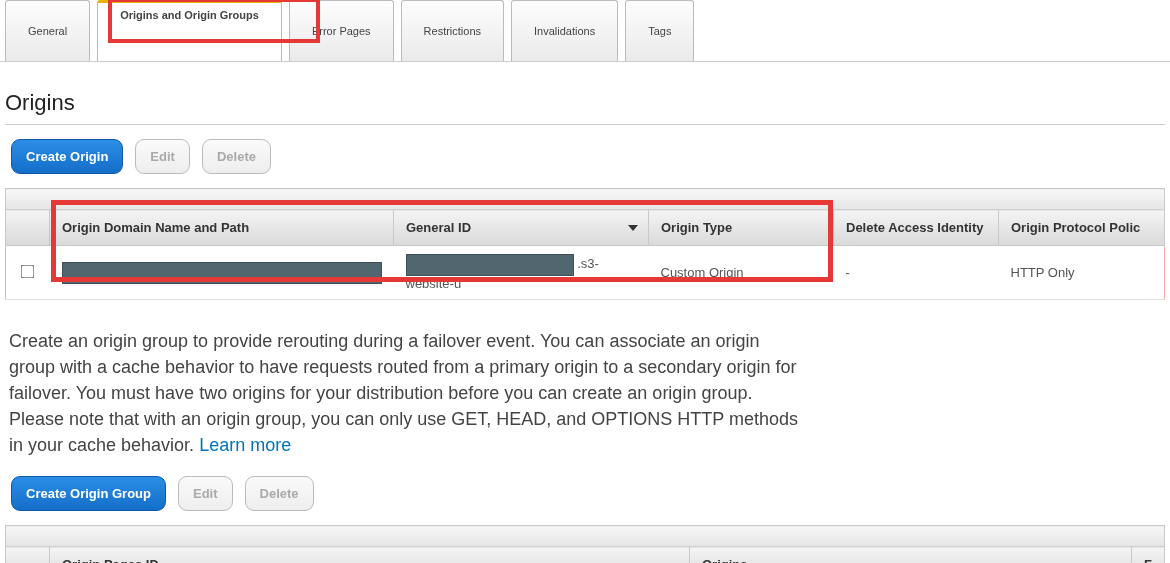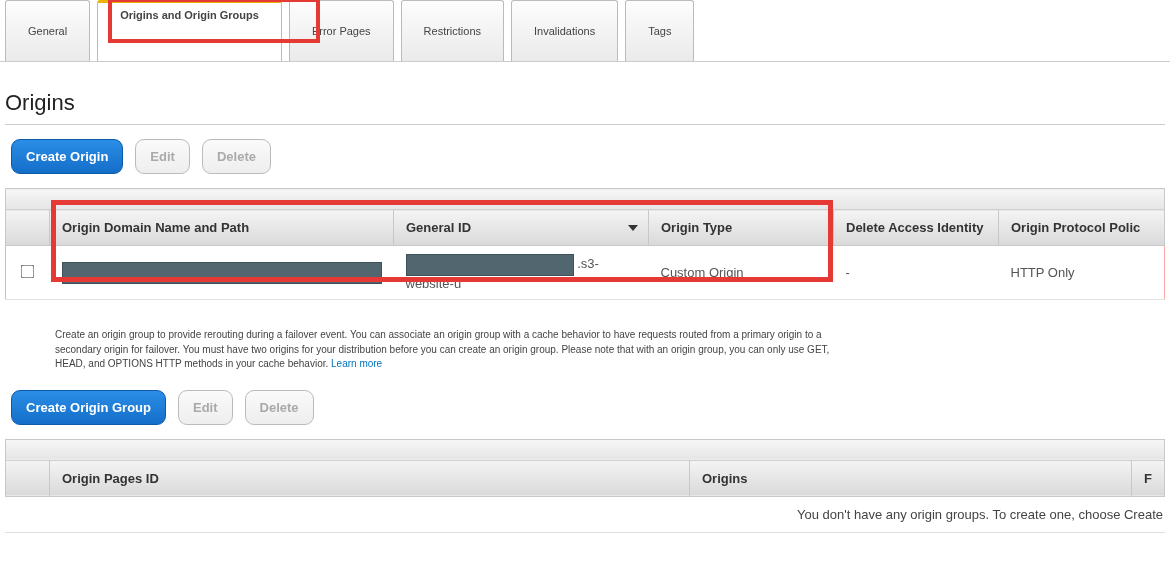--- a/index.html
+++ b/index.html
@@ -131,26 +131,25 @@
       border: 5px solid #e63935;
       position: absolute;
       top: 12px;
       left: 46px;
       width: 782px;
       height: 82px;
       pointer-events: none;
       z-index: 5;
     }
     .desc {
-      font-size: 10px;
+      font-size: 18px;
       color: #444;
       line-height: 1.45;
       padding: 8px 4px 4px 4px;
       max-width: 800px;
-      margin-left: 46px;
     }
     .desc a { color: #0073bb; text-decoration: none; }
     .empty-msg {
       text-align: right;
       padding: 10px 2px;
       color: #444;
       font-size: 13px;
       border-bottom: 1px solid #ddd;
     }
     input[type=checkbox]{ transform: scale(1.05); }

